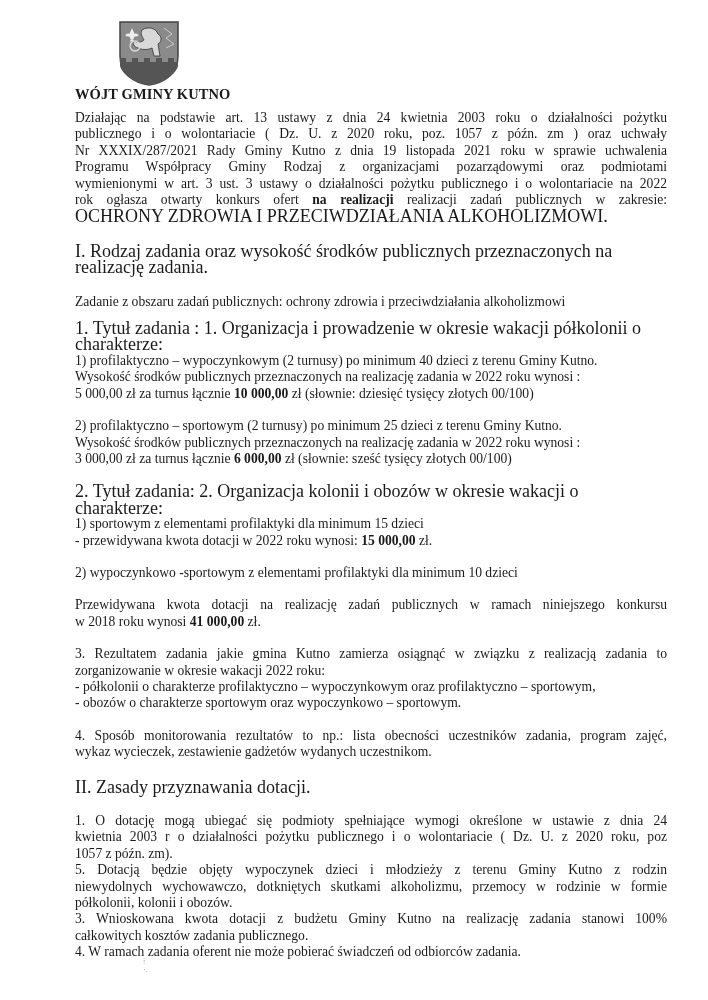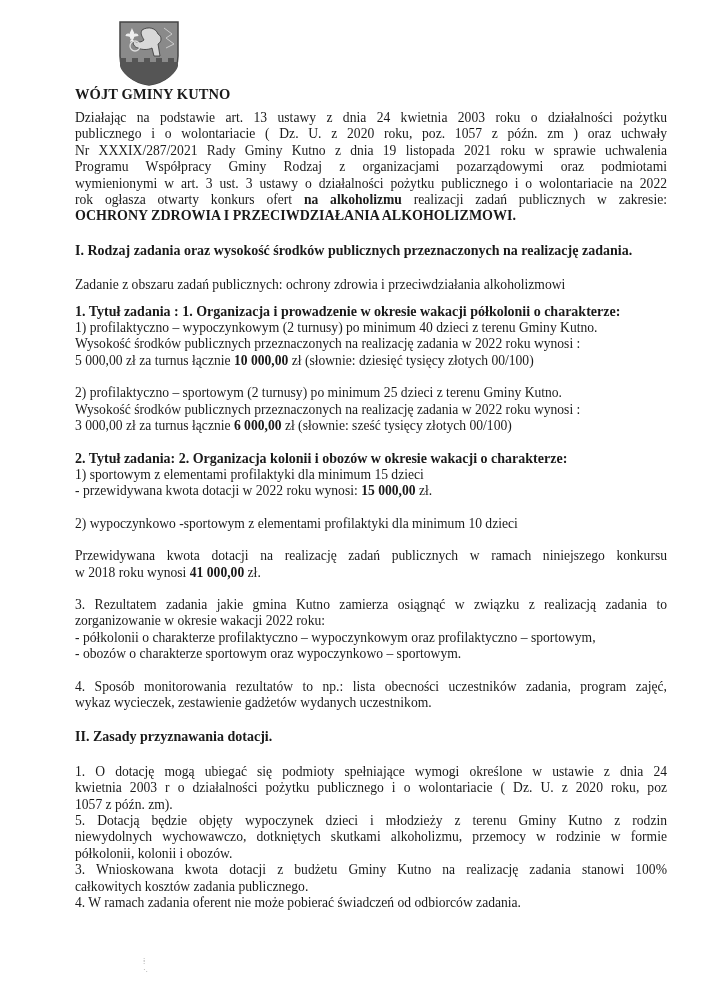--- a/index.html
+++ b/index.html
@@ -8,21 +8,21 @@
   .page { position: absolute; left: 15px; top: 0; width: 708px; height: 1000px; }
   .crest { position: absolute; left: 103px; top: 20px; width: 62px; height: 66px; }
   .org-title { position: absolute; left: 60px; top: 86px; font-weight: bold; font-size: 14.5px; letter-spacing: 0.1px; }
   .body { position: absolute; left: 60px; top: 110px; width: 592px; font-size: 13.6px; line-height: 16.4px; }
   p { margin: 0; }
   .just-full { text-align: justify; text-align-last: justify; }
   .gap-s { height: 10px; }
   .gap-m { height: 16px; }
   .gap-l { height: 18px; }
   b { font-weight: bold; }
-  .h-section { font-weight: bold; font-size: 14px; }
+  .h-section { font-weight: normal; font-size: 18px; }
   .marks { position: absolute; left: 128px; top: 958px; font-size: 8px; color: #999; line-height: 8px; }
 </style>
 </head>
 <body>
 
 <div class="page">
 
   <svg class="crest" viewBox="0 0 62 66">
     <path d="M2 2 H60 V36 C60 54 46 63 31 65 C16 63 2 54 2 36 Z" fill="#8a8a8a" stroke="#444" stroke-width="1.5"></path>
     <path d="M2 46 V38 H8 V42 H14 V38 H20 V42 H26 V38 H32 V42 H38 V38 H44 V42 H50 V38 H56 V42 H60 V46 C58 54 46 63 31 65 C16 63 4 54 2 46 Z" fill="#555"></path>
@@ -35,21 +35,21 @@
   <div class="org-title">WÓJT GMINY KUTNO</div>
 
   <div class="body">
 
     <div>
       <p class="just-full">Działając na podstawie art. 13 ustawy z dnia 24 kwietnia 2003 roku o działalności pożytku</p>
       <p class="just-full">publicznego i o wolontariacie ( Dz. U. z 2020 roku, poz. 1057 z późn. zm ) oraz uchwały</p>
       <p class="just-full">Nr XXXIX/287/2021 Rady Gminy Kutno z dnia 19 listopada 2021 roku w sprawie uchwalenia</p>
       <p class="just-full">Programu Współpracy Gminy Rodzaj z organizacjami pozarządowymi oraz podmiotami</p>
       <p class="just-full">wymienionymi w art. 3 ust. 3 ustawy o działalności pożytku publicznego i o wolontariacie na 2022</p>
-      <p class="just-full"><span>rok ogłasza otwarty konkurs ofert </span><b>na alkoholizmu</b><span> realizacji zadań publicznych w zakresie:</span></p>
+      <p class="just-full"><span>rok ogłasza otwarty konkurs ofert </span><b>na realizacji</b><span> realizacji zadań publicznych w zakresie:</span></p>
       <p class="h-section">OCHRONY ZDROWIA I PRZECIWDZIAŁANIA ALKOHOLIZMOWI.</p>
     </div>
 
     <div class="gap-l"></div>
 
     <p class="h-section">I. Rodzaj zadania oraz wysokość środków publicznych przeznaczonych na realizację zadania.</p>
     <div class="gap-l"></div>
     <p>Zadanie z obszaru zadań publicznych: ochrony zdrowia i przeciwdziałania alkoholizmowi</p>
     <div class="gap-s"></div>
 

